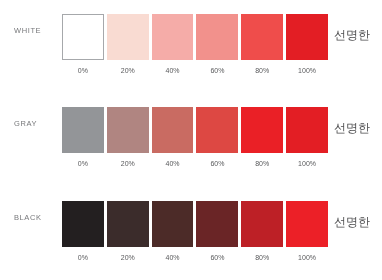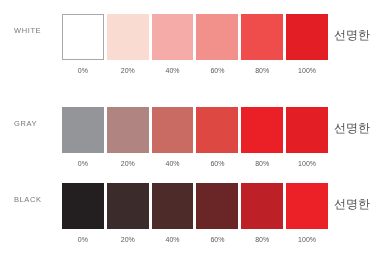--- a/index.html
+++ b/index.html
@@ -20,21 +20,21 @@
     box-sizing: border-box;
   }
   .row {
     position: absolute;
     left: 0;
     width: 382px;
     height: 93px;
   }
   .row-white  { top: 0px; }
   .row-gray   { top: 93px; }
-  .row-black  { top: 169px; }
+  .row-black  { top: 187px; }
 
   .row-label {
     position: absolute;
     left: 14px;
     top: 26px;
     width: 46px;
     font-size: 7.5px;
     letter-spacing: 0.6px;
     color: #77787b;
     text-align: left;

